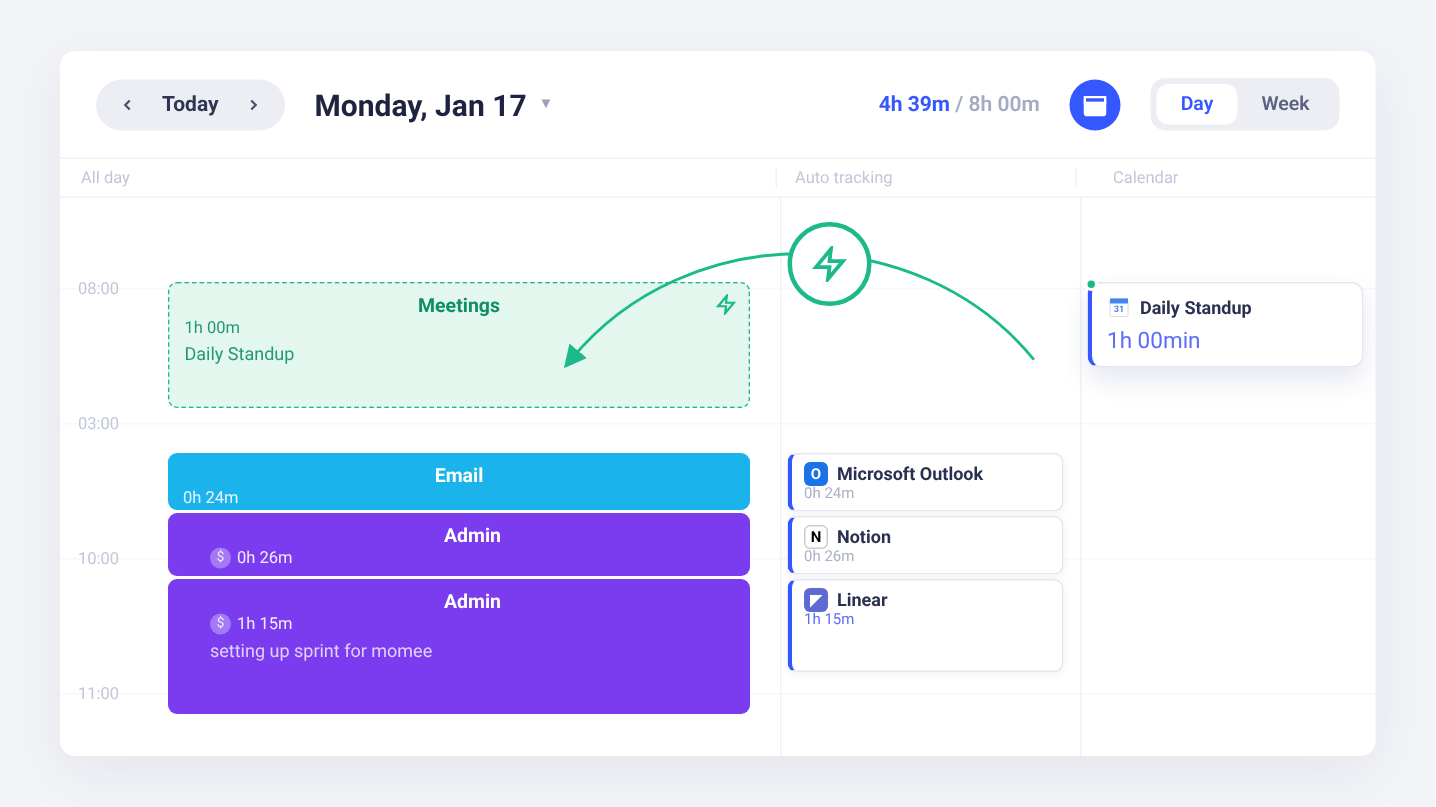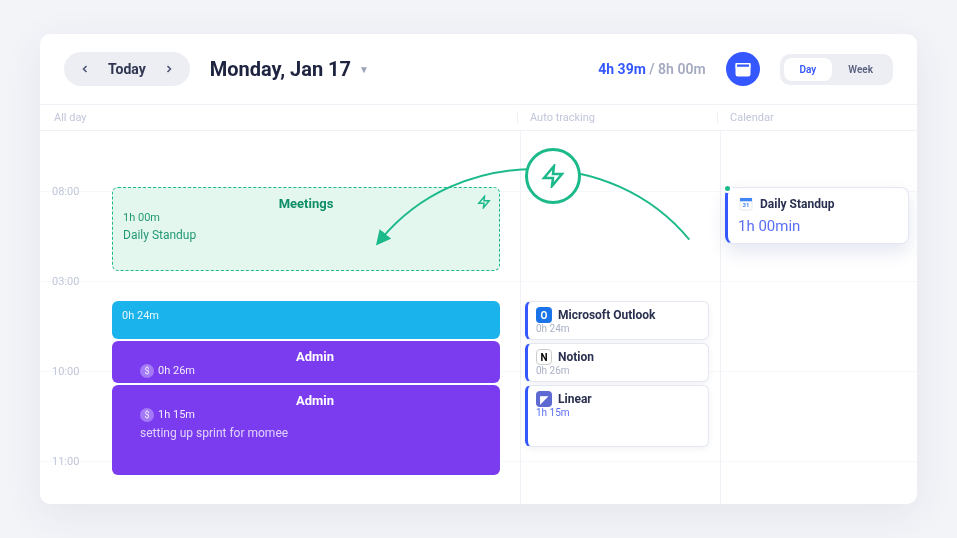--- a/index.html
+++ b/index.html
@@ -51,36 +51,36 @@
 .cal-icon-btn {
   width: 34px; height: 34px; border-radius: 50%;
   background: #3557ff; display: flex; align-items: center; justify-content: center;
   cursor: pointer;
 }
 .cal-icon-btn svg { width: 18px; height: 18px; }
 .view-toggle {
   display: flex; background: #eceef4; border-radius: 10px; padding: 4px;
 }
 .view-btn {
-  padding: 6px 16px; border-radius: 8px; font-size: 10px; font-weight: 600;
+  padding: 6px 16px; border-radius: 8px; font-size: 13px; font-weight: 600;
   cursor: pointer; color: #5b6280;
 }
 .view-btn.active { background: #fff; color: #3557ff; }
 .timeline {
   position: relative;
   border-top: 1px solid #f0f1f6;
 }
 .col-headers {
   display: flex; height: 26px; border-bottom: 1px solid #f0f1f6;
   font-size: 11px; color: #c1c6d9; align-items: center;
 }
 .col-time { width: 62px; padding-left: 14px; }
 .col-main { flex: 1; }
 .col-auto { width: 200px; border-left: 1px solid #f0f1f6; padding-left: 12px; }
-.col-cal  { width: 200px; border-left: 1px solid #f0f1f6; padding-left: 12px; }
+.col-cal  { width: 200px; border-left: 1px solid #f0f1f6; padding-left: 24px; }
 .grid {
   position: relative; height: 470px;
 }
 .hour-row { position: absolute; left: 0; right: 0; height: 90px; border-top: 1px solid #f7f8fb; }
 .hour-label { position: absolute; left: 12px; top: -7px; font-size: 11px; color: #c1c6d9; }
 .lane { position: absolute; top: 0; bottom: 0; }
 .lane.main { left: 72px; width: 400px; }
 .lane.auto { left: 480px; width: 195px; border-left: 1px solid #f0f1f6; }
 .lane.cal  { left: 680px; width: 195px; border-left: 1px solid #f0f1f6; }
 
@@ -198,20 +198,21 @@
       <div class="lane main">
         <div class="event dashed" style="top:56px; height:84px">
           <div class="ev-title">Meetings</div>
           <div class="ev-dur">1h 00m</div>
           <div class="ev-sub">Daily Standup</div>
           <span class="zap"><svg width="14" height="14" viewBox="0 0 24 24" fill="none" stroke="currentColor" stroke-width="2.5">
                 <polygon points="13 2 3 14 12 14 11 22 21 10 12 10 13 2"></polygon>
               </svg></span>
         </div>
         <div class="event cyan" style="top:170px; height:38px">
+          <div class="ev-title">Email</div>
           <div class="ev-dur">0h 24m</div>
         </div>
         <div class="event purple" style="top:210px; height:42px">
           <div class="ev-title">Admin</div>
           <div class="ev-dur"><span class="coin">$</span><span>0h 26m</span></div>
         </div>
         <div class="event purple" style="top:254px; height:90px">
           <div class="ev-title">Admin</div>
           <div class="ev-dur"><span class="coin">$</span><span>1h 15m</span></div>
           <div class="ev-sub">setting up sprint for momee</div>

